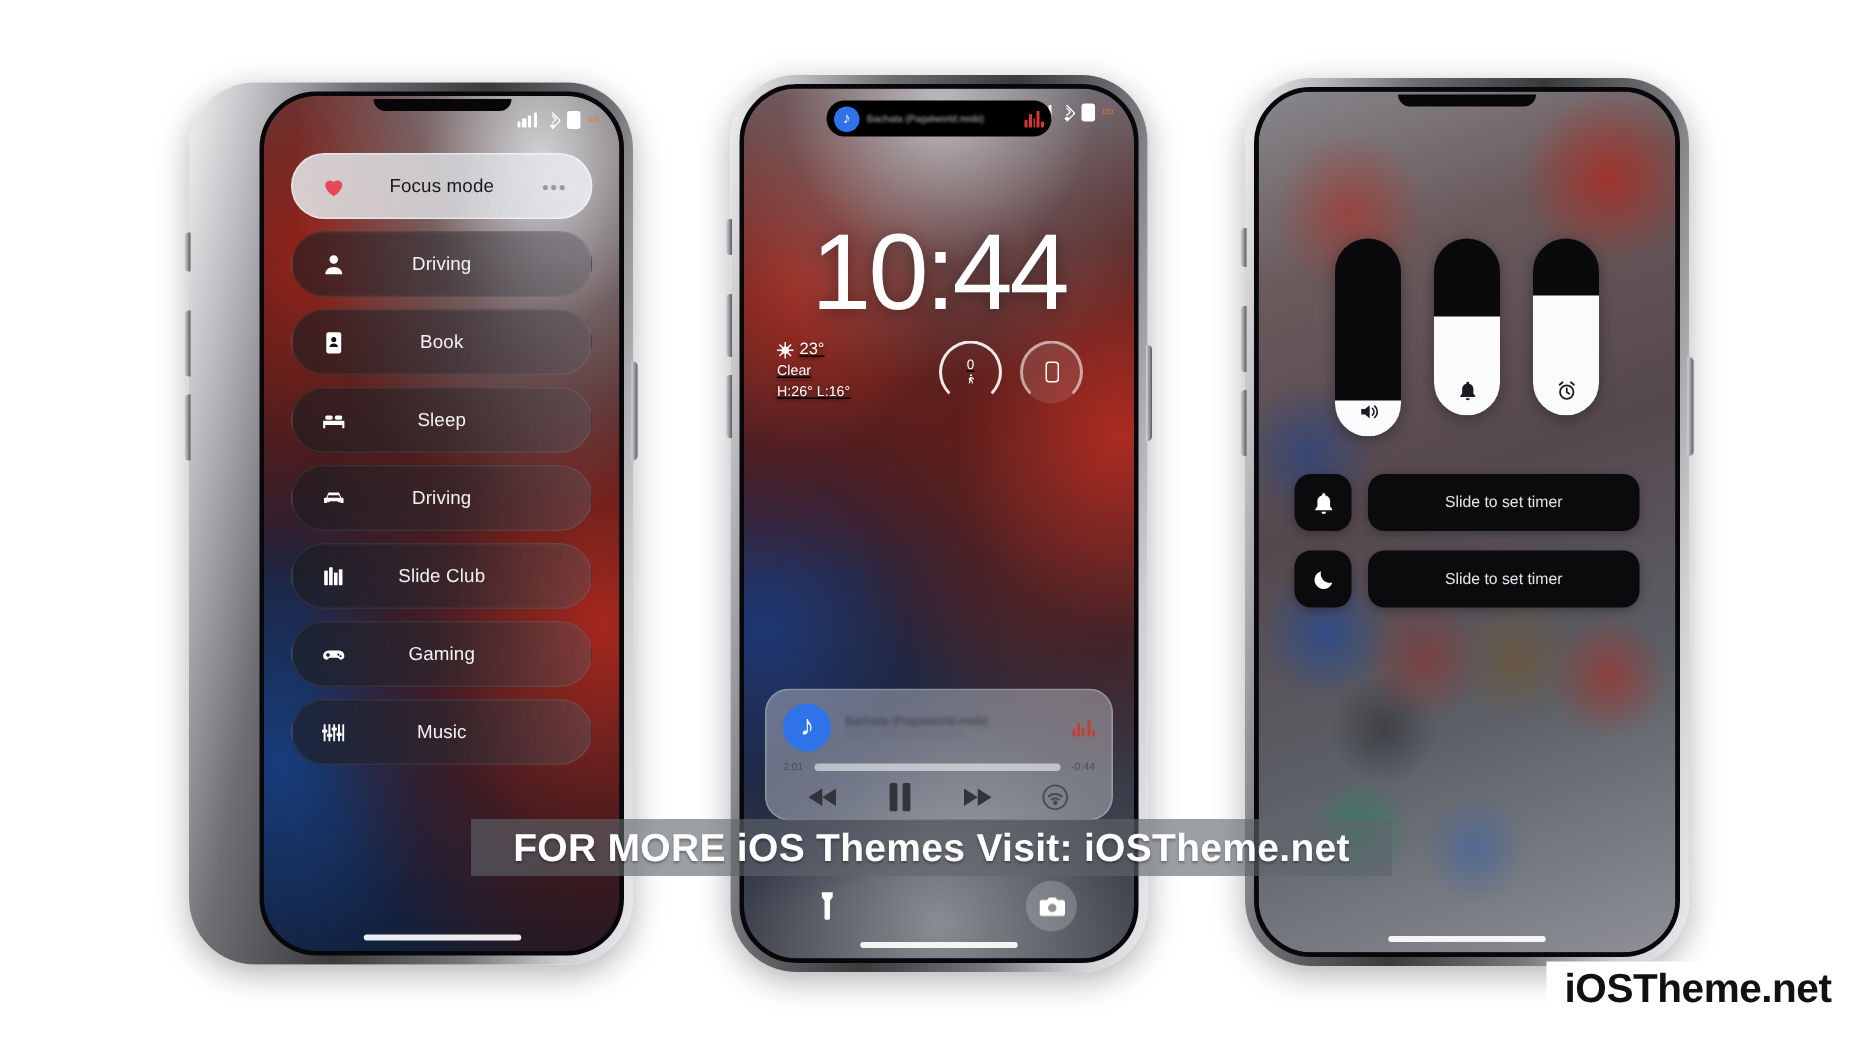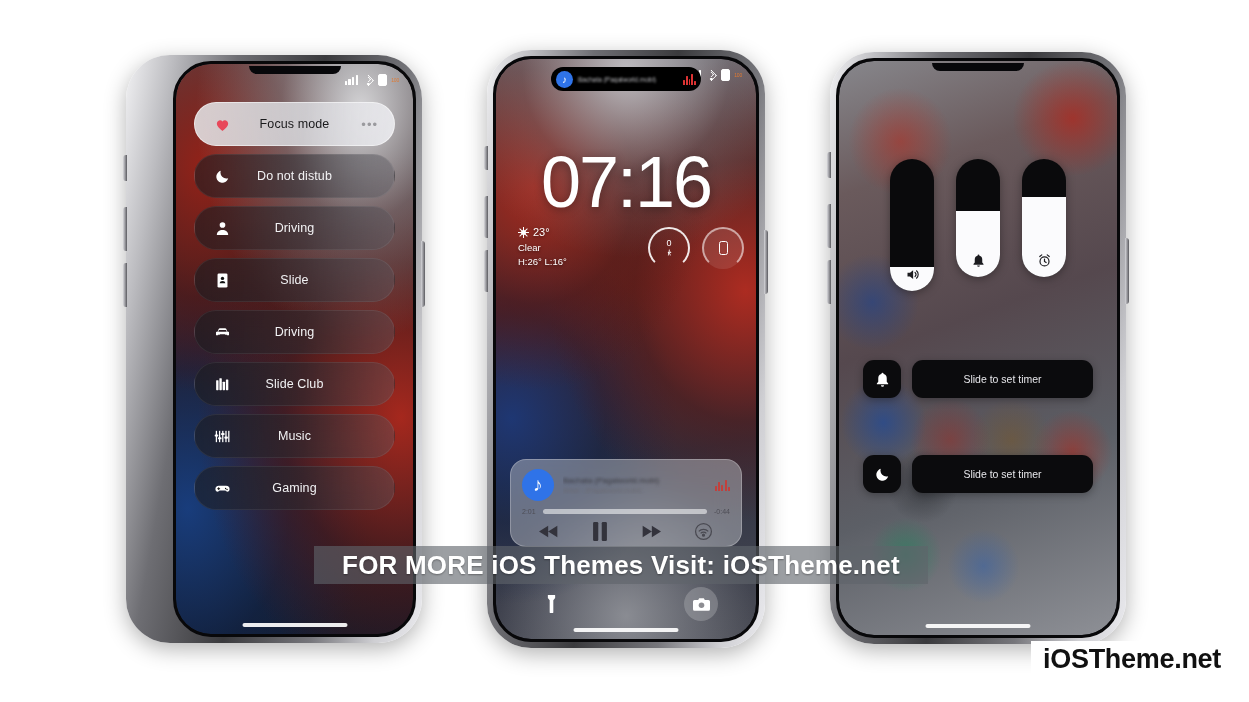--- a/index.html
+++ b/index.html
@@ -114,21 +114,21 @@
   .focus-label { flex:1; text-align:center; color:#f2f2f4; font-size:12.5px; letter-spacing:.1px; }
   .focus-row.active .focus-label { color:#1a1a1c; }
   .focus-dots { width:22px; text-align:right; color:#9a9a9e; font-size:13px; letter-spacing:1px; line-height:1; }
   .home-bar { position:absolute; bottom:7px; left:50%; transform:translateX(-50%); width:105px; height:4px; border-radius:3px; background:rgba(255,255,255,.92); z-index:8; }
 
   
   .lock-date { position:absolute; top:72px; left:0; right:0; text-align:center; color:#e9e9ec; font-size:13.5px; display:flex; align-items:center; justify-content:center; gap:5px; z-index:4; text-shadow:0 1px 3px rgba(0,0,0,.4);}
   .date-ico { width:12px;height:10px;border:1.4px solid #e9e9ec;border-radius:2px; position:relative; display:inline-block;}
   .date-ico:after{content:"";position:absolute;left:1.4px;right:1.4px;top:2px;height:1.2px;background:#e9e9ec;box-shadow:0 3px 0 #e9e9ec;}
   .lock-time { position:absolute; top:84px; left:0; right:0; text-align:center; color:#fff; font-size:72px; font-weight:300; letter-spacing:-2px; z-index:4; text-shadow:0 2px 10px rgba(0,0,0,.35); line-height:1.1;}
-  .lock-widgets { position:absolute; top:166px; left:22px; right:12px; display:flex; align-items:flex-start; justify-content:space-between; z-index:4; }
+  .lock-widgets { position:absolute; top:166px; left:22px; right:34px; display:flex; align-items:flex-end; justify-content:space-between; z-index:4;text-decoration:underline; }
   .wx { color:#fff; font-size:9.5px; line-height:1.45; text-shadow:0 1px 3px rgba(0,0,0,.5); }
   .wx-top { display:flex; align-items:center; gap:4px; font-size:11px; }
   .sun { width:11px;height:11px;position:relative;display:inline-block;}
   .sun:before{content:"";position:absolute;left:3px;top:3px;width:5px;height:5px;border-radius:50%;background:#fff;}
   .sun i{position:absolute;left:5px;top:0;width:1px;height:11px;background:#fff;}
   .sun i:nth-child(2){transform:rotate(45deg)}.sun i:nth-child(3){transform:rotate(90deg)}.sun i:nth-child(4){transform:rotate(135deg)}
   .w-circles { display:flex; gap:12px; align-items:center; margin-top:2px; }
   .ring { width:42px;height:42px;border-radius:50%; border:2.5px solid rgba(255,255,255,.9); border-bottom-color:transparent; position:relative; display:flex;flex-direction:column;align-items:center;justify-content:center; }
   .ring.dim { border-color:rgba(255,255,255,.55); border-bottom-color:transparent; background:rgba(255,255,255,.1); }
   .ring-num { color:#fff; font-size:9px; line-height:1; }
@@ -161,21 +161,21 @@
   .qa.cam { right:38px; background:rgba(255,255,255,.2); backdrop-filter:blur(8px); }
   .qa svg { fill:#fff; }
 
   
   .sliders { position:absolute; top:98px; left:0; right:0; display:flex; justify-content:center; gap:22px; z-index:5; }
   .vslider { width:44px; height:132px; border-radius:22px; background:#0a0a0c; overflow:hidden; position:relative; box-shadow:0 2px 10px rgba(0,0,0,.35); }
   .vfill { position:absolute; left:0; right:0; bottom:0; background:#fbfbfd; }
   .vico { position:absolute; left:0; right:0; bottom:9px; display:flex; align-items:center; justify-content:center; }
   .vico svg { fill:#1b1b1f; width:15px;height:15px; }
   .timer-rows { position:absolute; top:255px; left:24px; right:24px; display:flex; flex-direction:column; gap:13px; z-index:5; }
-  .trow { display:flex; align-items:flex-start; gap:11px;margin-top:44px; }
+  .trow { display:flex; align-items:flex-start; gap:11px; }
   .tbtn { width:38px;height:38px;border-radius:11px;background:#0b0b0d;display:flex;align-items:center;justify-content:center;box-shadow:0 2px 8px rgba(0,0,0,.3); }
   .tbtn svg { fill:#fff; width:17px;height:17px; }
   .tslide { flex:1; height:38px; border-radius:11px; background:#0b0b0d; display:flex;align-items:center;justify-content:center; color:#e6e6ea; font-size:10.5px; box-shadow:0 2px 8px rgba(0,0,0,.3); }
 
   
   .watermark {
     position:absolute; left:314px; top:546px; width:614px; height:38px;
     background: rgba(96,100,106,.62);
     display:flex; align-items:center; justify-content:center;
     color:#fff; font-size:26px; font-weight:bold; letter-spacing:.2px;
@@ -223,53 +223,55 @@
           <div class="focus-row active">
             <span class="focus-ico">
               <svg viewBox="0 0 24 24">
                   <path d="M12 21s-8-5.1-8-10.4A4.6 4.6 0 0 1 12 7.6 4.6 4.6 0 0 1 20 10.6C20 15.9 12 21 12 21z"></path>
                 </svg>
             </span>
             <span class="focus-label">Focus mode</span>
             <span class="focus-dots">•••</span>
           </div>
 
-          <div class="focus-row">
-            <span class="focus-ico">
-              <svg viewBox="0 0 24 24">
-                  <path d="M20 14.5A8.3 8.3 0 0 1 9.6 4 8.5 8.5 0 1 0 20 14.5z"></path>
-                </svg>
-            </span>
-            <span class="focus-label">Do not distub</span>
-            <span class="focus-dots"></span>
-          </div>
 
           <div class="focus-row">
             <span class="focus-ico">
               <svg viewBox="0 0 24 24">
                   <circle cx="12" cy="7" r="4"></circle>
                   <path d="M4 21c0-4.4 3.6-7 8-7s8 2.6 8 7z"></path>
                 </svg>
             </span>
             <span class="focus-label">Driving</span>
             <span class="focus-dots"></span>
           </div>
 
           <div class="focus-row">
             <span class="focus-ico">
               <svg viewBox="0 0 24 24">
                   <rect x="5" y="2" width="14" height="20" rx="2"></rect>
                   <circle cx="12" cy="9" r="2.4" fill="#111"></circle>
                   <path d="M8 16c0-2.2 1.8-3.4 4-3.4s4 1.2 4 3.4z" fill="#111"></path>
                 </svg>
             </span>
-            <span class="focus-label">Slide</span>
-            <span class="focus-dots"></span>
-          </div>
-
+            <span class="focus-label">Book</span>
+            <span class="focus-dots"></span>
+          </div>
+
+          <div class="focus-row">
+            <span class="focus-ico">
+              <svg viewBox="0 0 24 24">
+                  <path d="M2 12h20v7h-2v-3H4v3H2z"></path>
+                  <rect x="4" y="7" width="7" height="4" rx="1.6"></rect>
+                  <rect x="13" y="7" width="7" height="4" rx="1.6"></rect>
+                </svg>
+            </span>
+            <span class="focus-label">Sleep</span>
+            <span class="focus-dots"></span>
+          </div>
 
           <div class="focus-row">
             <span class="focus-ico">
               <svg viewBox="0 0 24 24">
                   <path d="M5 11l1.6-4A2 2 0 0 1 8.5 6h7a2 2 0 0 1 1.9 1L19 11h1.2a1 1 0 0 1 1 1v4h-3v-1.6H5.8V16h-3v-4a1 1 0 0 1 1-1zM7 8.6 6 11h12l-1-2.4z"></path>
                   <circle cx="7" cy="14" r="1.3"></circle>
                   <circle cx="17" cy="14" r="1.3"></circle>
                 </svg>
             </span>
             <span class="focus-label">Driving</span>
@@ -279,20 +281,34 @@
           <div class="focus-row">
             <span class="focus-ico">
               <svg viewBox="0 0 24 24">
                   <rect x="3" y="6" width="3.4" height="14" rx=".8"></rect>
                   <rect x="7.6" y="3" width="3.4" height="17" rx=".8"></rect>
                   <rect x="12.2" y="8" width="3.4" height="12" rx=".8"></rect>
                   <rect x="16.8" y="5" width="3.4" height="15" rx=".8"></rect>
                 </svg>
             </span>
             <span class="focus-label">Slide Club</span>
+            <span class="focus-dots"></span>
+          </div>
+
+          <div class="focus-row">
+            <span class="focus-ico">
+              <svg viewBox="0 0 24 24">
+                  <path d="M7 8h10a5 5 0 0 1 5 5.2c0 2-1.4 3.4-3 3.4-1.3 0-2-.8-2.8-1.7H7.8C7 15.8 6.3 16.6 5 16.6c-1.6 0-3-1.4-3-3.4A5 5 0 0 1 7 8z"></path>
+                  <rect x="4.6" y="11.6" width="4" height="1.3" fill="#111"></rect>
+                  <rect x="5.95" y="10.25" width="1.3" height="4" fill="#111"></rect>
+                  <circle cx="16.4" cy="11.9" r="1" fill="#111"></circle>
+                  <circle cx="18.4" cy="13.4" r="1" fill="#111"></circle>
+                </svg>
+            </span>
+            <span class="focus-label">Gaming</span>
             <span class="focus-dots"></span>
           </div>
 
           <div class="focus-row">
             <span class="focus-ico">
               <svg viewBox="0 0 24 24">
                   <rect x="2.5" y="4" width="1.8" height="16"></rect>
                   <rect x="7" y="4" width="1.8" height="16"></rect>
                   <rect x="11.5" y="4" width="1.8" height="16"></rect>
                   <rect x="16" y="4" width="1.8" height="16"></rect>
@@ -300,34 +316,20 @@
                   <rect x="1" y="9" width="5" height="3" rx="1.2"></rect>
                   <rect x="5.6" y="13" width="5" height="3" rx="1.2"></rect>
                   <rect x="10" y="7" width="5" height="3" rx="1.2"></rect>
                   <rect x="14.6" y="12" width="5" height="3" rx="1.2"></rect>
                 </svg>
             </span>
             <span class="focus-label">Music</span>
             <span class="focus-dots"></span>
           </div>
 
-          <div class="focus-row">
-            <span class="focus-ico">
-              <svg viewBox="0 0 24 24">
-                  <path d="M7 8h10a5 5 0 0 1 5 5.2c0 2-1.4 3.4-3 3.4-1.3 0-2-.8-2.8-1.7H7.8C7 15.8 6.3 16.6 5 16.6c-1.6 0-3-1.4-3-3.4A5 5 0 0 1 7 8z"></path>
-                  <rect x="4.6" y="11.6" width="4" height="1.3" fill="#111"></rect>
-                  <rect x="5.95" y="10.25" width="1.3" height="4" fill="#111"></rect>
-                  <circle cx="16.4" cy="11.9" r="1" fill="#111"></circle>
-                  <circle cx="18.4" cy="13.4" r="1" fill="#111"></circle>
-                </svg>
-            </span>
-            <span class="focus-label">Gaming</span>
-            <span class="focus-dots"></span>
-          </div>
-
 
         </div>
         <div class="home-bar"></div>
       </div>
     </div>
   </div>
 
   <div class="phone" style="left:487px; top:50px; width:278px; height:598px;">
     <div class="btn-left btn-side" style="top:96px; height:24px;"></div>
     <div class="btn-left btn-side" style="top:146px; height:42px;"></div>
@@ -359,21 +361,21 @@
           <div class="wifi">
               <u class="b"></u>
               <u class="a"></u>
               <b></b>
             </div>
           <div class="batt"></div>
           <div class="batt-pct">100</div>
         </div>
 
 
-        <div class="lock-time">07:16</div>
+        <div class="lock-time">10:44</div>
 
         <div class="lock-widgets">
           <div class="wx">
             <div class="wx-top">
               <span class="sun">
                   <i></i>
                   <i></i>
                   <i></i>
                   <i></i>
                 </span>

